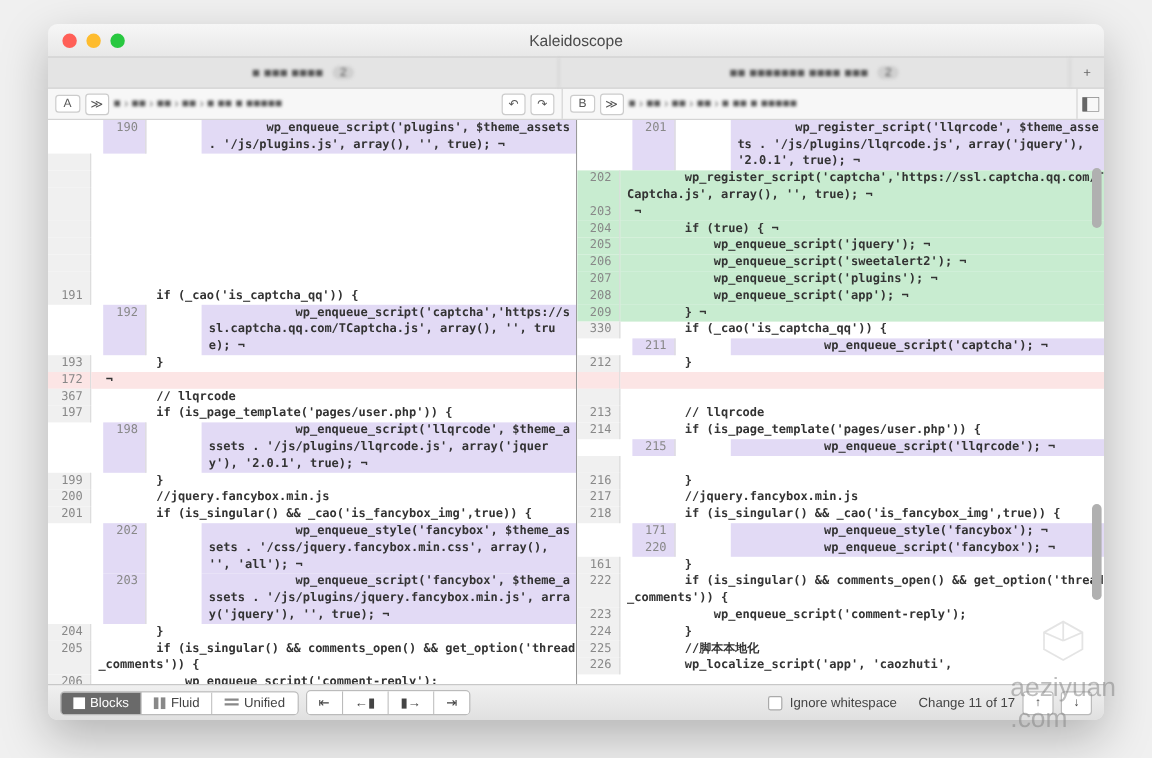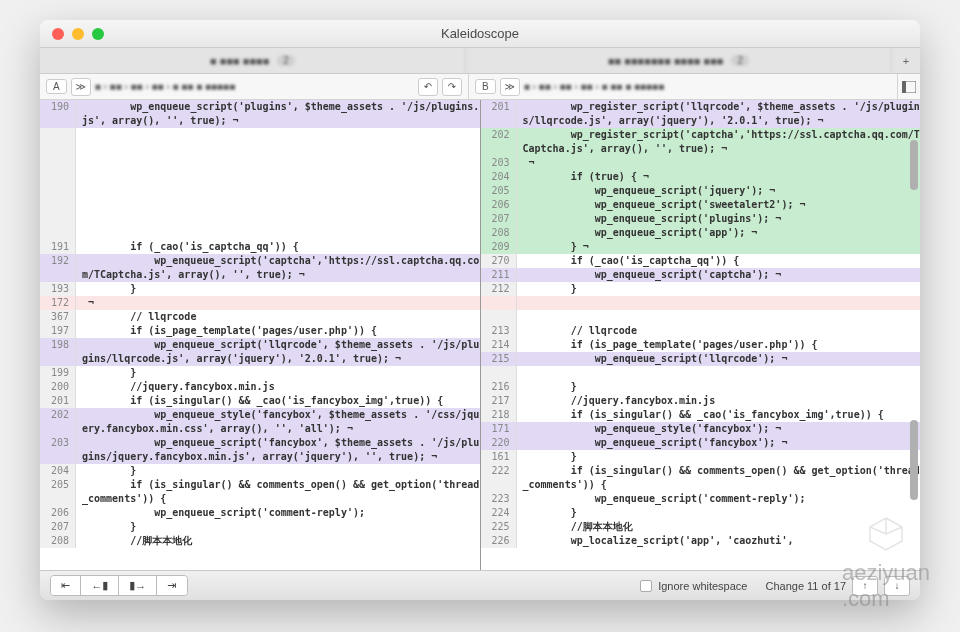--- a/index.html
+++ b/index.html
@@ -19,21 +19,21 @@
 .pathhalf:last-child { border-right: none; }
 .pill { background: #fff; border: 1px solid #ccc; border-radius: 3px; padding: 1px 6px; font-size: 10px; color: #555; }
 .navbtn { width: 20px; height: 18px; background: #fff; border: 1px solid #ccc; border-radius: 3px; display: flex; align-items: center; justify-content: center; font-size: 10px; color: #555; }
 .crumbs { flex: 1; display: flex; gap: 3px; filter: blur(1.5px); font-size: 10px; color: #555; overflow: hidden; }
 .sidebtn { width: 22px; display: flex; align-items: center; justify-content: center; color: #555; }
 .diffarea { flex: 1; display: flex; overflow: hidden; font-family: Menlo, Monaco, monospace; font-size: 10px; position: relative; }
 .pane { flex: 1; overflow: hidden; background: #fff; }
 .pane.left { border-right: 1px solid #999; }
 .row { display: flex; min-height: 14px; line-height: 14px; }
 .gutter { width: 36px; min-width: 36px; background: #f0f0f0; color: #888; text-align: right; padding-right: 6px; border-right: 1px solid #ddd; }
-.code { flex: 1; padding-left: 6px; white-space: pre-wrap; word-break: break-all; color: #333; font-weight: bold; } .chg { background: #e2daf5; } .chgg { background: #c8ecd0; } .chgr { background: #fce5e5; }
+.code { flex: 1; padding-left: 6px; white-space: pre-wrap; word-break: break-all; color: #333; font-weight: bold; } .chg { background: #e2daf5; margin-left: 46px; } .chgg { background: #c8ecd0; } .chgr { background: #fce5e5; }
 .scrollbar { position: absolute; right: 2px; top: 0; width: 8px; height: 100%; }
 .scrollthumb { position: absolute; right: 0; width: 8px; background: #b0b0b0; border-radius: 4px; }
 .bottombar { height: 30px; background: linear-gradient(#f0f0f0,#e0e0e0); border-top: 1px solid #c8c8c8; display: flex; align-items: center; padding: 0 10px; gap: 6px; font-size: 11px; color: #444; }
 .segbtn { display: flex; border: 1px solid #bbb; border-radius: 4px; overflow: hidden; }
 .segbtn > div { padding: 3px 10px; background: #fff; border-right: 1px solid #bbb; display: flex; align-items: center; gap: 4px; }
 .segbtn > div:last-child { border-right: none; }
 .segbtn > div.active { background: #6a6a6a; color: #fff; }
 .spacer { flex: 1; }
 .cbx { width: 12px; height: 12px; border: 1px solid #aaa; border-radius: 2px; background: #fff; }
 .iconbtn { width: 26px; height: 20px; border: 1px solid #bbb; border-radius: 3px; background: #fff; display: flex; align-items: center; justify-content: center; font-size: 10px; }
@@ -224,21 +224,21 @@
         </div>
         <div class="row">
           <div class="gutter chgg">208</div>
           <div class="code chgg">            wp_enqueue_script('app'); ¬</div>
         </div>
         <div class="row">
           <div class="gutter chgg">209</div>
           <div class="code chgg">        } ¬</div>
         </div>
         <div class="row">
-          <div class="gutter ">270</div>
+          <div class="gutter ">330</div>
           <div class="code ">        if (_cao('is_captcha_qq')) {</div>
         </div>
         <div class="row">
           <div class="gutter chg">211</div>
           <div class="code chg">            wp_enqueue_script('captcha'); ¬</div>
         </div>
         <div class="row">
           <div class="gutter ">212</div>
           <div class="code ">        }</div>
         </div>
@@ -311,20 +311,42 @@
           <div class="code ">        wp_localize_script('app', 'caozhuti',</div>
         </div>
       </div>
     <div class="scrollbar">
       <div class="scrollthumb" style="top:40px;height:50px"></div>
       <div class="scrollthumb" style="top:320px;height:80px"></div>
     </div>
   </div>
 
   <div class="bottombar">
+    <div class="segbtn">
+      <div class="active">
+          <svg width="10" height="10">
+            <rect width="10" height="10" fill="#fff"></rect>
+          </svg>
+          <span>Blocks</span>
+        </div>
+      <div>
+          <svg width="10" height="10">
+            <rect width="4" height="10" fill="#888"></rect>
+            <rect x="6" width="4" height="10" fill="#888"></rect>
+          </svg>
+          <span>Fluid</span>
+        </div>
+      <div>
+          <svg width="12" height="10">
+            <line x1="0" y1="2" x2="12" y2="2" stroke="#888" stroke-width="2"></line>
+            <line x1="0" y1="6" x2="12" y2="6" stroke="#888" stroke-width="2"></line>
+          </svg>
+          <span>Unified</span>
+        </div>
+    </div>
     <div class="segbtn">
       <div>⇤</div>
       <div>←▮</div>
       <div>▮→</div>
       <div>⇥</div>
     </div>
     <div class="spacer"></div>
     <div class="cbx"></div>
     <span>Ignore whitespace</span>
     <span style="margin-left:12px">Change 11 of 17</span>

